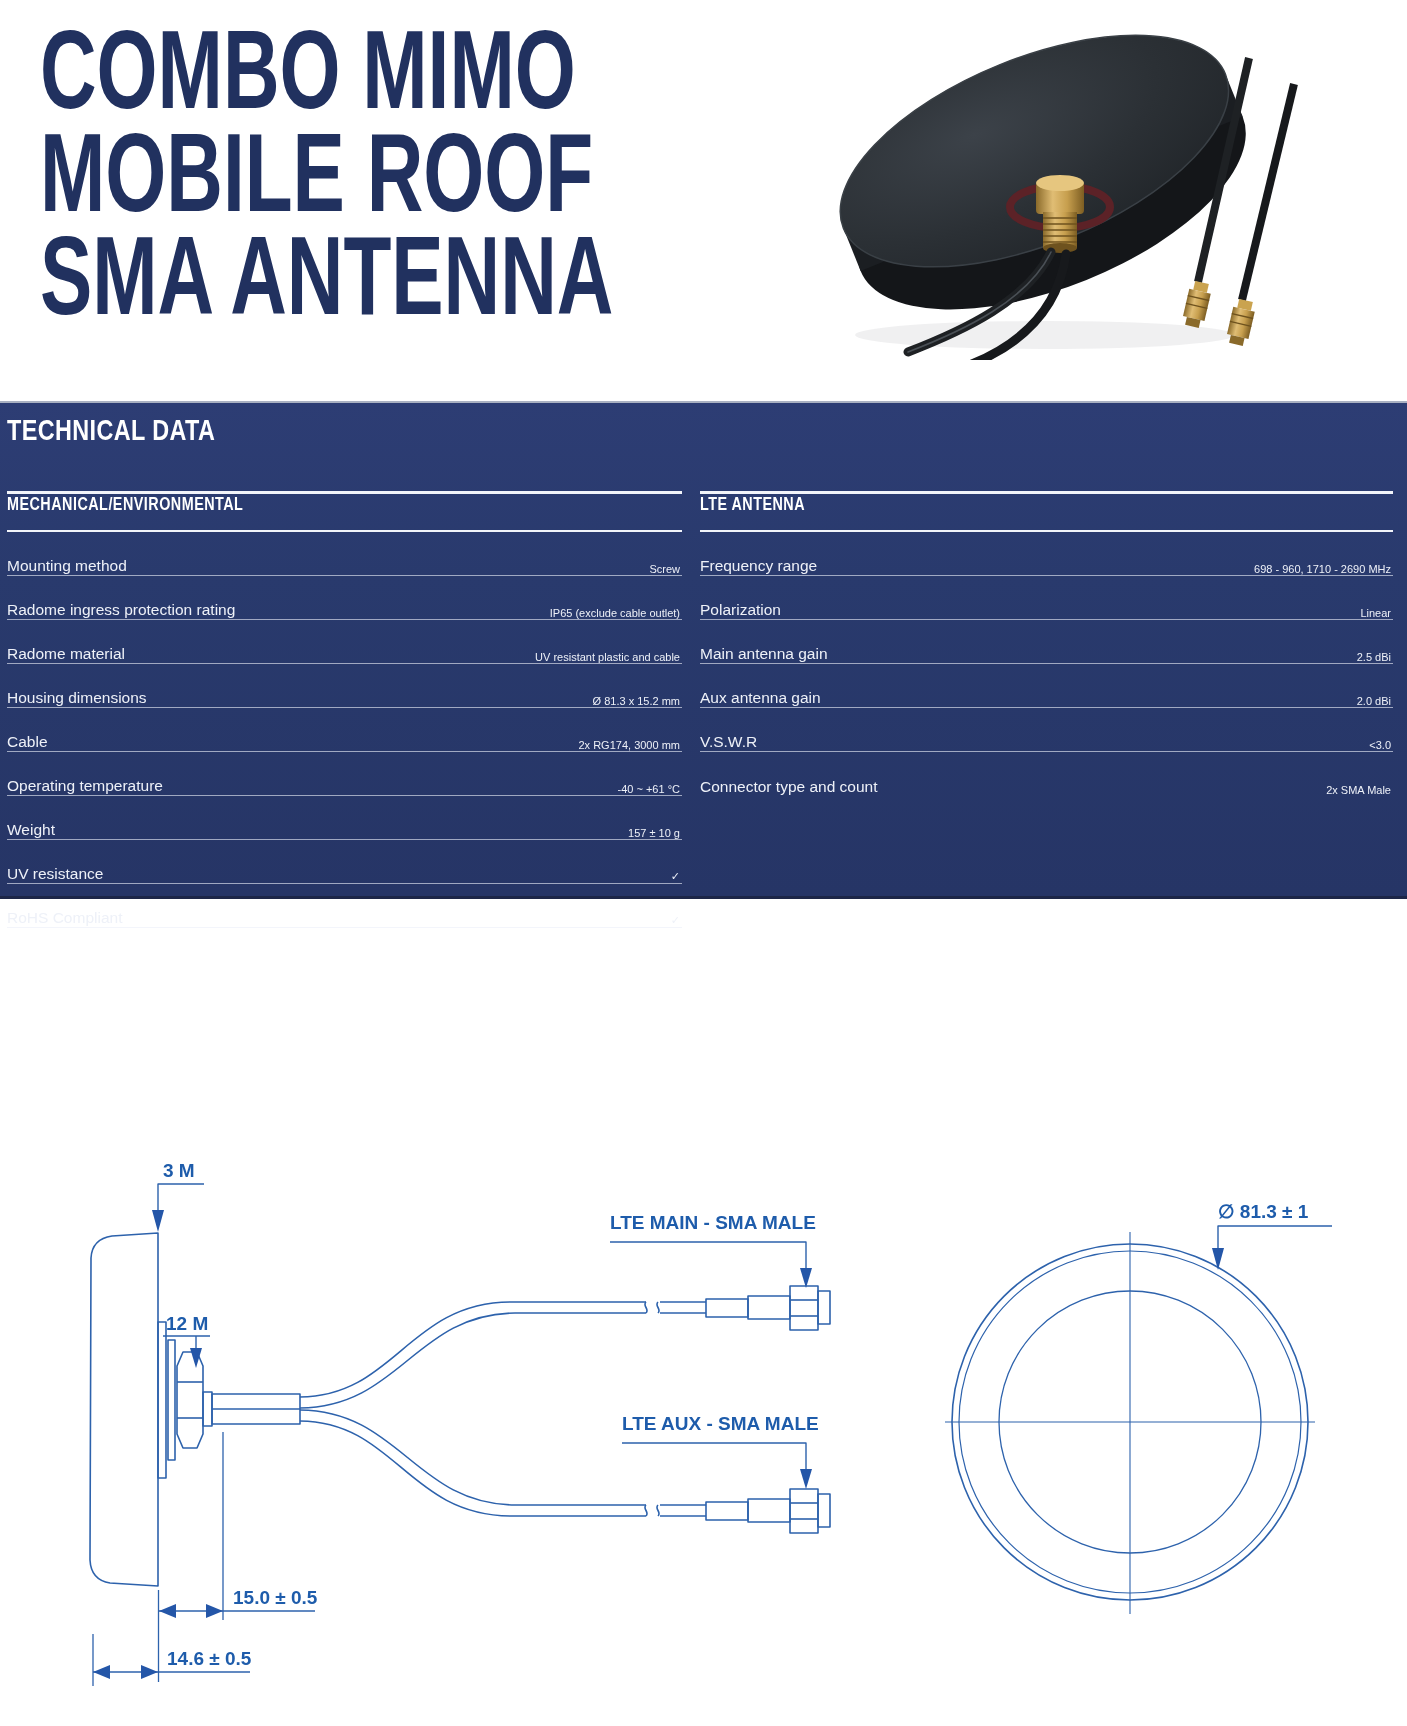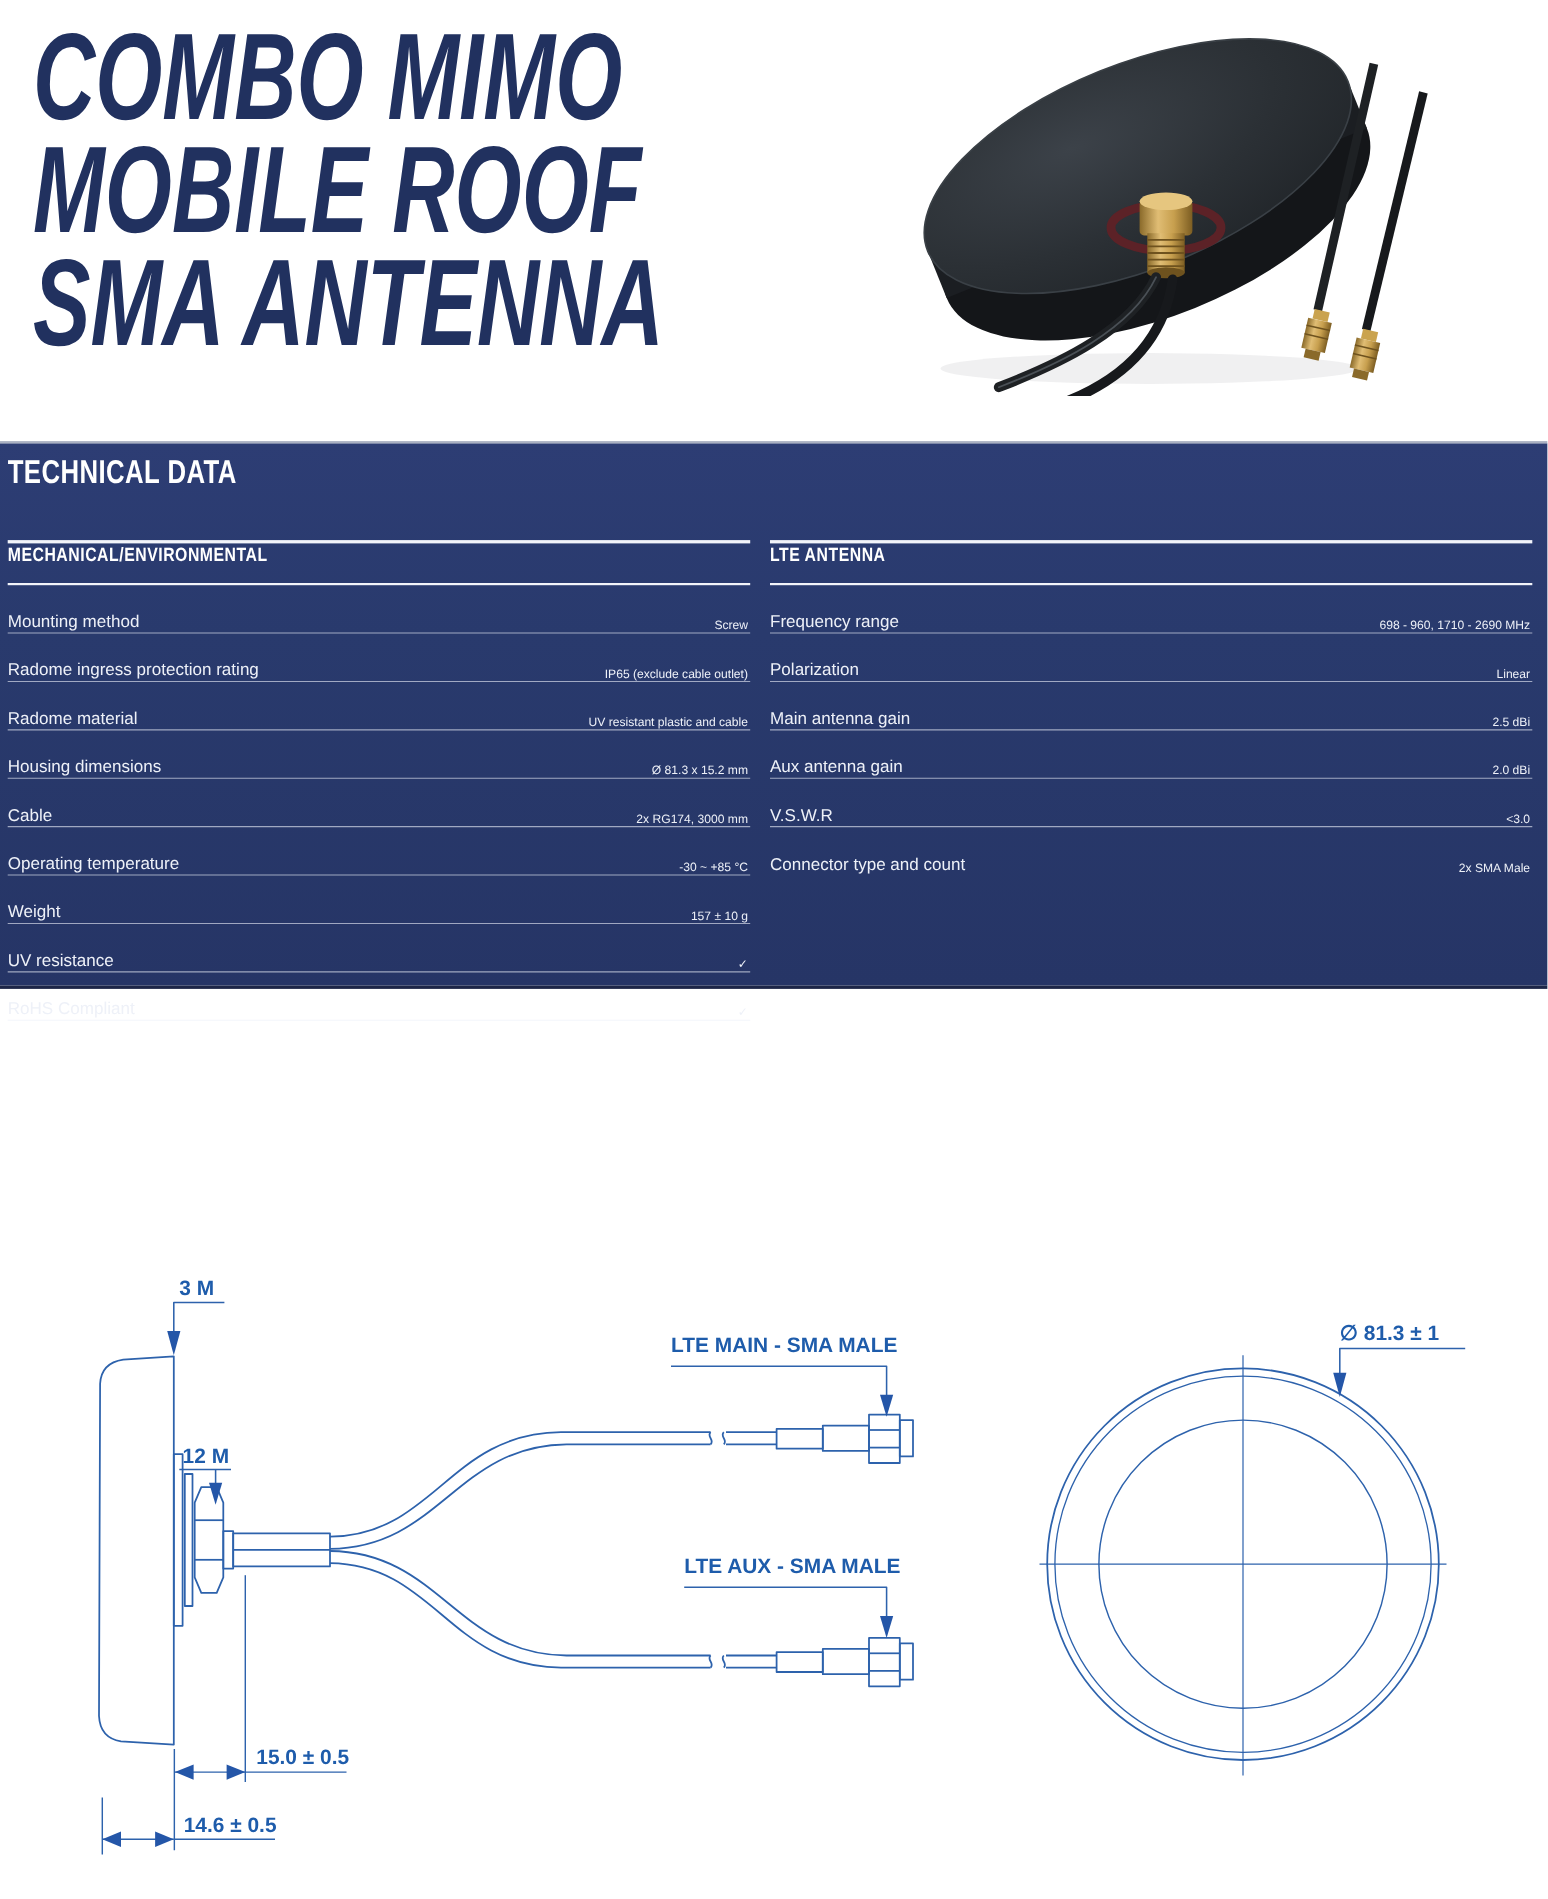--- a/index.html
+++ b/index.html
@@ -1,20 +1,20 @@
 <!DOCTYPE html>
 <html><head>
 <meta charset="utf-8">
 <style>
   html,body{margin:0;padding:0;background:#ffffff;}
   .page{position:relative;width:1407px;height:1726px;background:#ffffff;overflow:hidden;
         font-family:"Liberation Sans",sans-serif;}
 
   
-  .title{position:absolute;left:30px;top:18px;color:#21315f;font-style:italic;}
+  .title{position:absolute;left:40px;top:18px;color:#21315f;}
   .title .tline{display:block;font-size:112px;line-height:103px;font-weight:800;
         letter-spacing:0px;transform:scaleX(0.70);transform-origin:left top;white-space:nowrap;}
 
   
   .hero{position:absolute;left:760px;top:0px;width:560px;height:360px;}
 
   
   .band{position:absolute;left:0;top:401px;width:1407px;height:498px;
         background:linear-gradient(180deg,#2d3d74 0%,#293a6d 35%,#263566 100%);
         border-top:2px solid #aab1c2;border-bottom:3px solid #1d2647;box-sizing:border-box;}
@@ -131,21 +131,21 @@
         <div class="trow">
           <span class="tlabel">Housing dimensions</span>
           <span class="tvalue">Ø 81.3 x 15.2 mm</span>
         </div>
         <div class="trow">
           <span class="tlabel">Cable</span>
           <span class="tvalue">2x RG174, 3000 mm</span>
         </div>
         <div class="trow">
           <span class="tlabel">Operating temperature</span>
-          <span class="tvalue">-30 ~ +85 °C</span>
+          <span class="tvalue">-40 ~ +61 °C</span>
         </div>
         <div class="trow">
           <span class="tlabel">Weight</span>
           <span class="tvalue">157 ± 10 g</span>
         </div>
         <div class="trow">
           <span class="tlabel">UV resistance</span>
           <span class="tvalue">✓</span>
         </div>
         <div class="trow">

